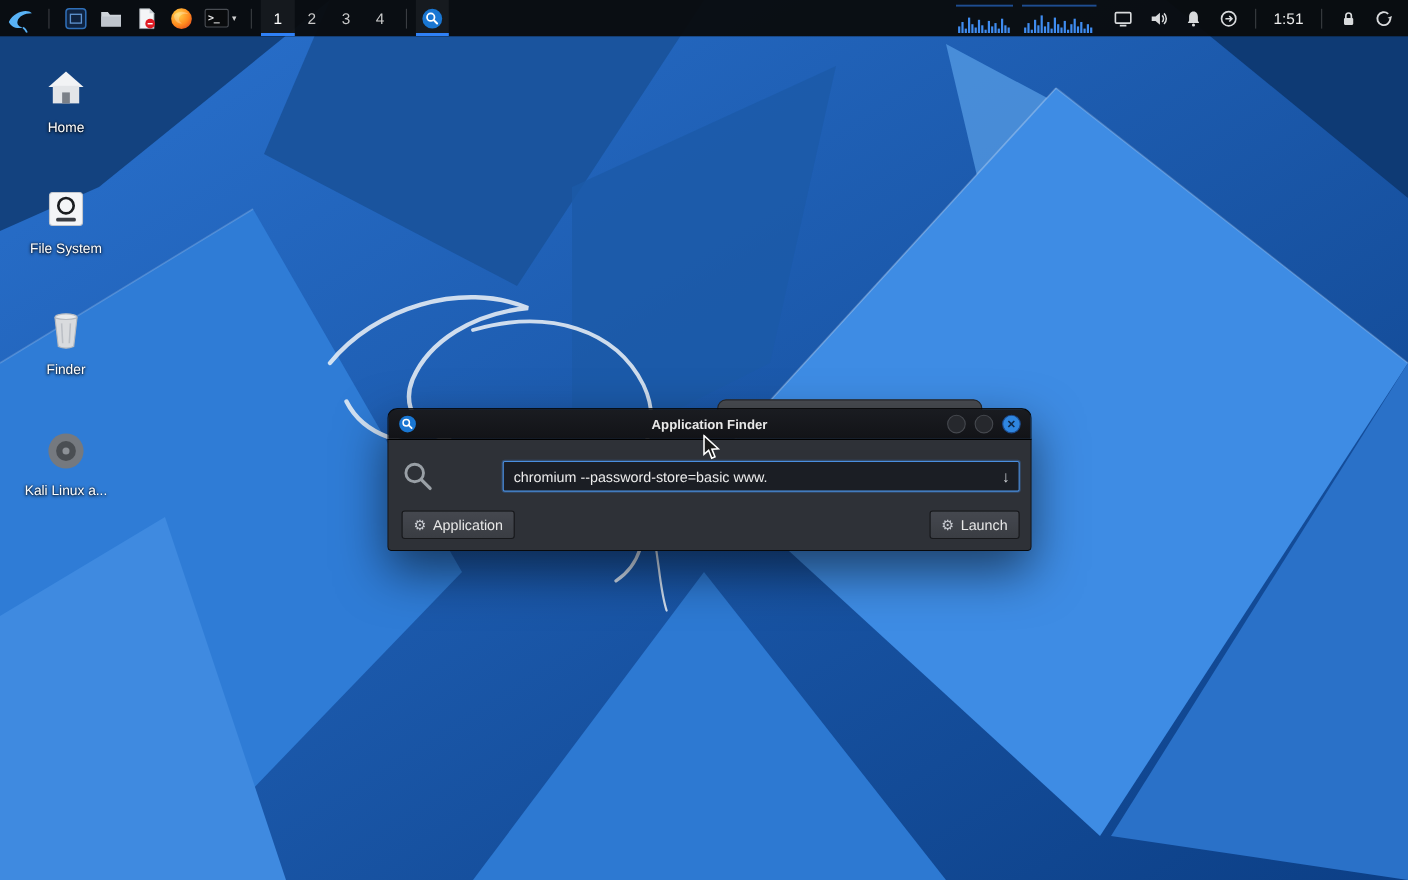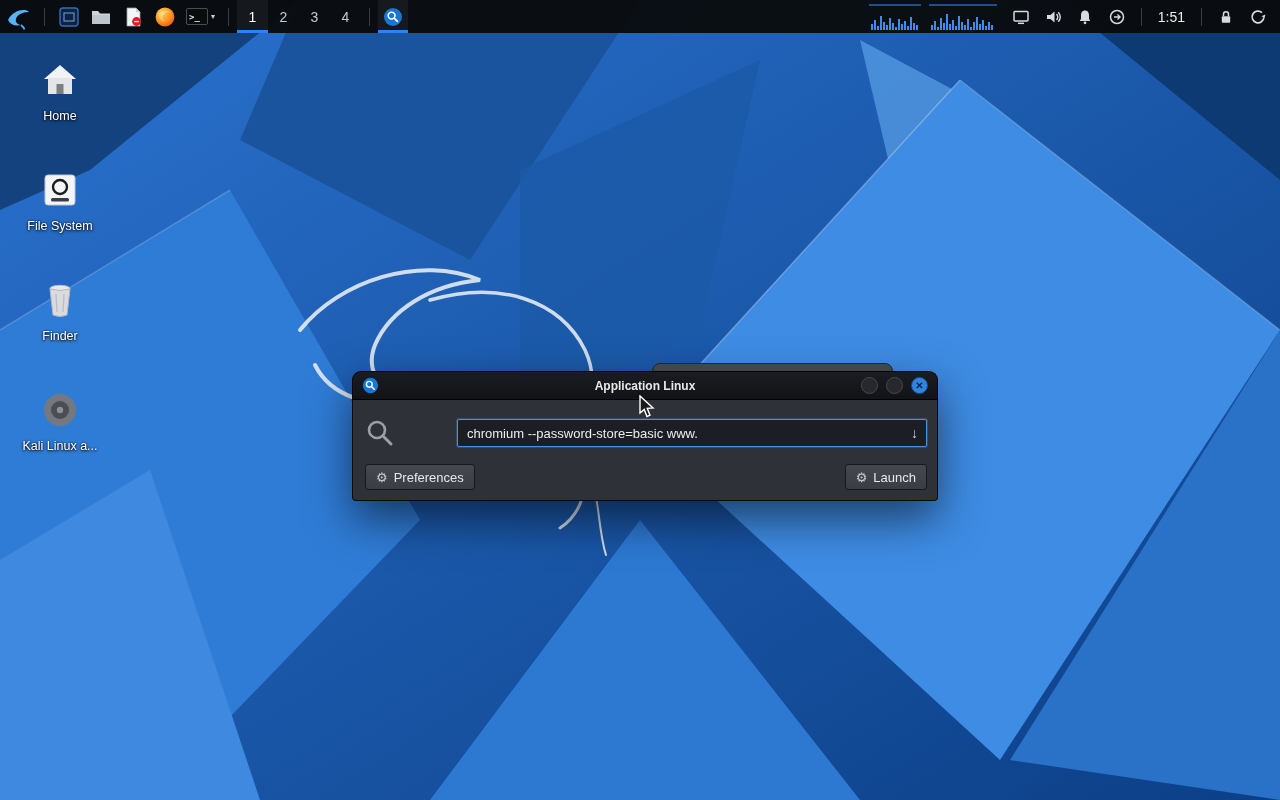--- a/index.html
+++ b/index.html
@@ -346,21 +346,21 @@
 
   <div class="bg-window"></div>
 
   <div class="finder">
     <div class="titlebar">
       <svg width="17" height="17" viewBox="0 0 20 20">
         <circle cx="10" cy="10" r="9" fill="#1976d2"></circle>
         <circle cx="8.6" cy="8.6" r="3.4" fill="none" stroke="#ffffff" stroke-width="1.6"></circle>
         <line x1="11.2" y1="11.2" x2="14.4" y2="14.4" stroke="#ffffff" stroke-width="1.8" stroke-linecap="round"></line>
       </svg>
-      <div class="title-text">Application Linux</div>
+      <div class="title-text">Application Finder</div>
       <div class="tb-buttons">
         <div class="tb-circle"></div>
         <div class="tb-circle"></div>
         <div class="tb-close">
           <span>✕</span>
         </div>
       </div>
     </div>
     <div class="fbody">
       <div class="frow1">
@@ -371,21 +371,21 @@
           </svg>
         </div>
         <div class="entry-wrap">
           <input class="entry" type="text" value="chromium --password-store=basic www." style="">
           <span class="entry-arrow">↓</span>
         </div>
       </div>
       <div class="frow2">
         <div class="btn">
           <span class="glyph">⚙</span>
-          <span>Preferences</span>
+          <span>Application</span>
         </div>
         <div class="btn">
           <span class="glyph">⚙</span>
           <span>Launch</span>
         </div>
       </div>
     </div>
   </div>
 
   <div class="cursor">

